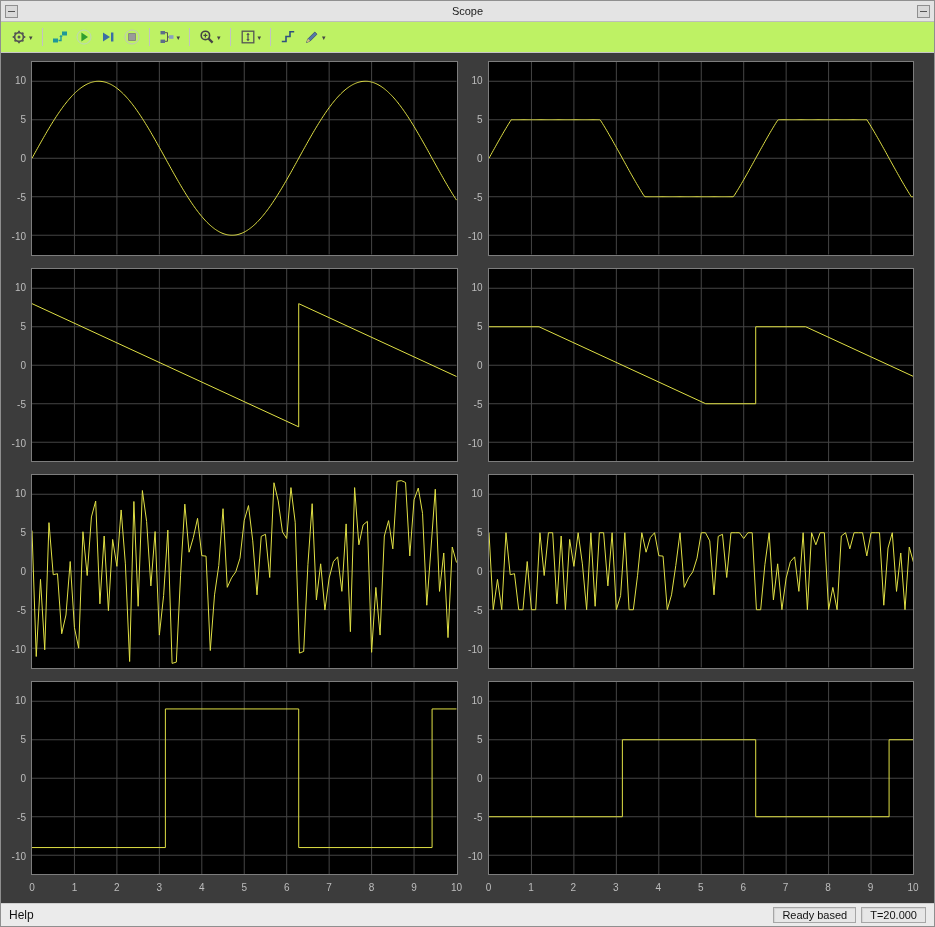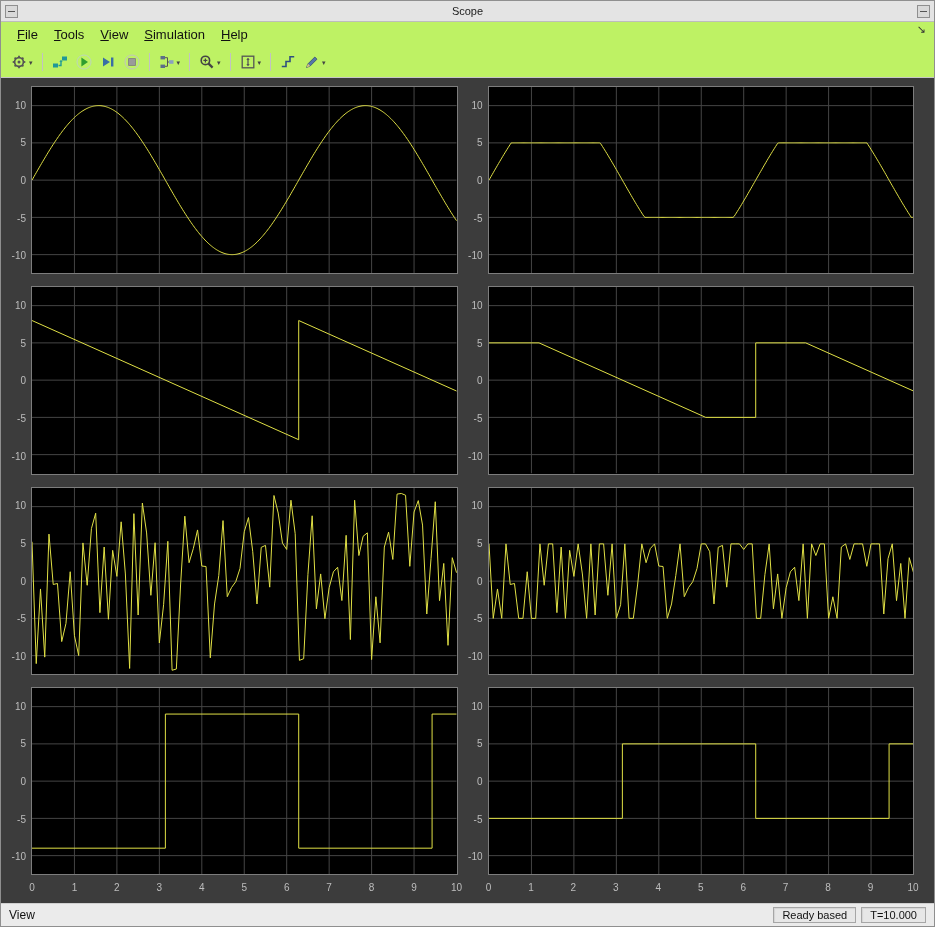--- a/index.html
+++ b/index.html
@@ -43,28 +43,20 @@
   <div class="titlebar">
     <div class="wbtn">
         <i></i>
       </div>
     <div class="title-text">Scope</div>
     <div class="wbtn">
         <i></i>
       </div>
   </div>
 
-  <div class="menubar">
-    <span class="menu-item">File</span>
-    <span class="menu-item">Tools</span>
-    <span class="menu-item">View</span>
-    <span class="menu-item">Simulation</span>
-    <span class="menu-item">Help</span>
-    <span class="menu-dock">↘</span>
-  </div>
 
   <div class="toolbar">
     <span class="tbtn">
       <svg width="16" height="16" viewBox="0 0 16 16">
         <circle cx="8" cy="8" r="4.4" fill="none" stroke="#555" stroke-width="1.7"></circle>
         <circle cx="8" cy="8" r="1.5" fill="#555"></circle>
         <g stroke="#555" stroke-width="1.8">
           <line x1="12.6" y1="8" x2="14.3" y2="8"></line>
             <line x1="1.7" y1="8" x2="3.4" y2="8"></line>
           <line x1="8" y1="1.7" x2="8" y2="3.4"></line>
@@ -398,19 +390,19 @@
           <span class="xlab" style="left: 60%; color: rgb(189, 189, 189);">6</span>
           <span class="xlab" style="left: 70%; color: rgb(189, 189, 189);">7</span>
           <span class="xlab" style="left: 80%; color: rgb(189, 189, 189);">8</span>
           <span class="xlab" style="left: 90%; color: rgb(189, 189, 189);">9</span>
           <span class="xlab" style="left: 100%; color: rgb(189, 189, 189);">10</span>
         </div>
       </div>
   </div>
 
   <div class="statusbar">
-    <span>View</span>
+    <span>Help</span>
     <span class="status-spacer"></span>
     <span class="status-box">Ready based</span>
-    <span class="status-box">T=10.000</span>
+    <span class="status-box">T=20.000</span>
   </div>
 
 </div>
 
 </body></html>

